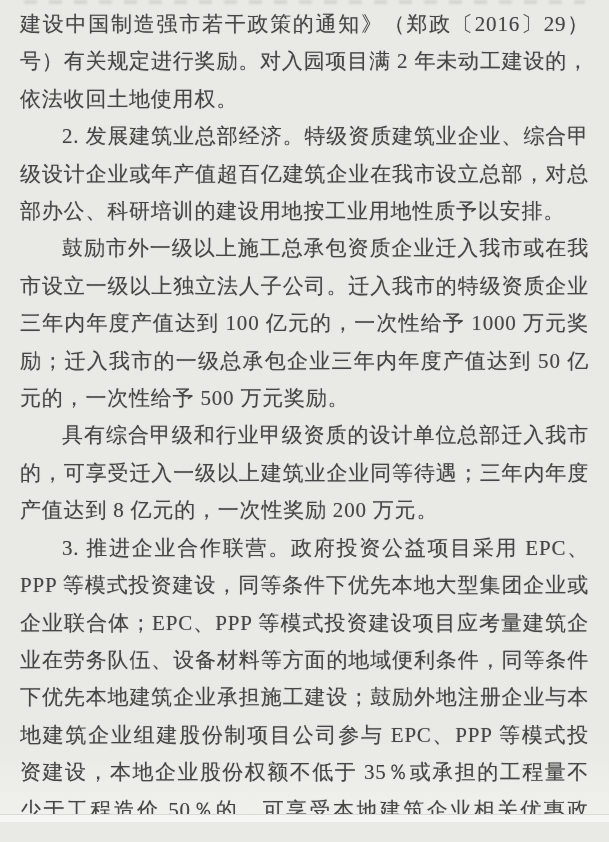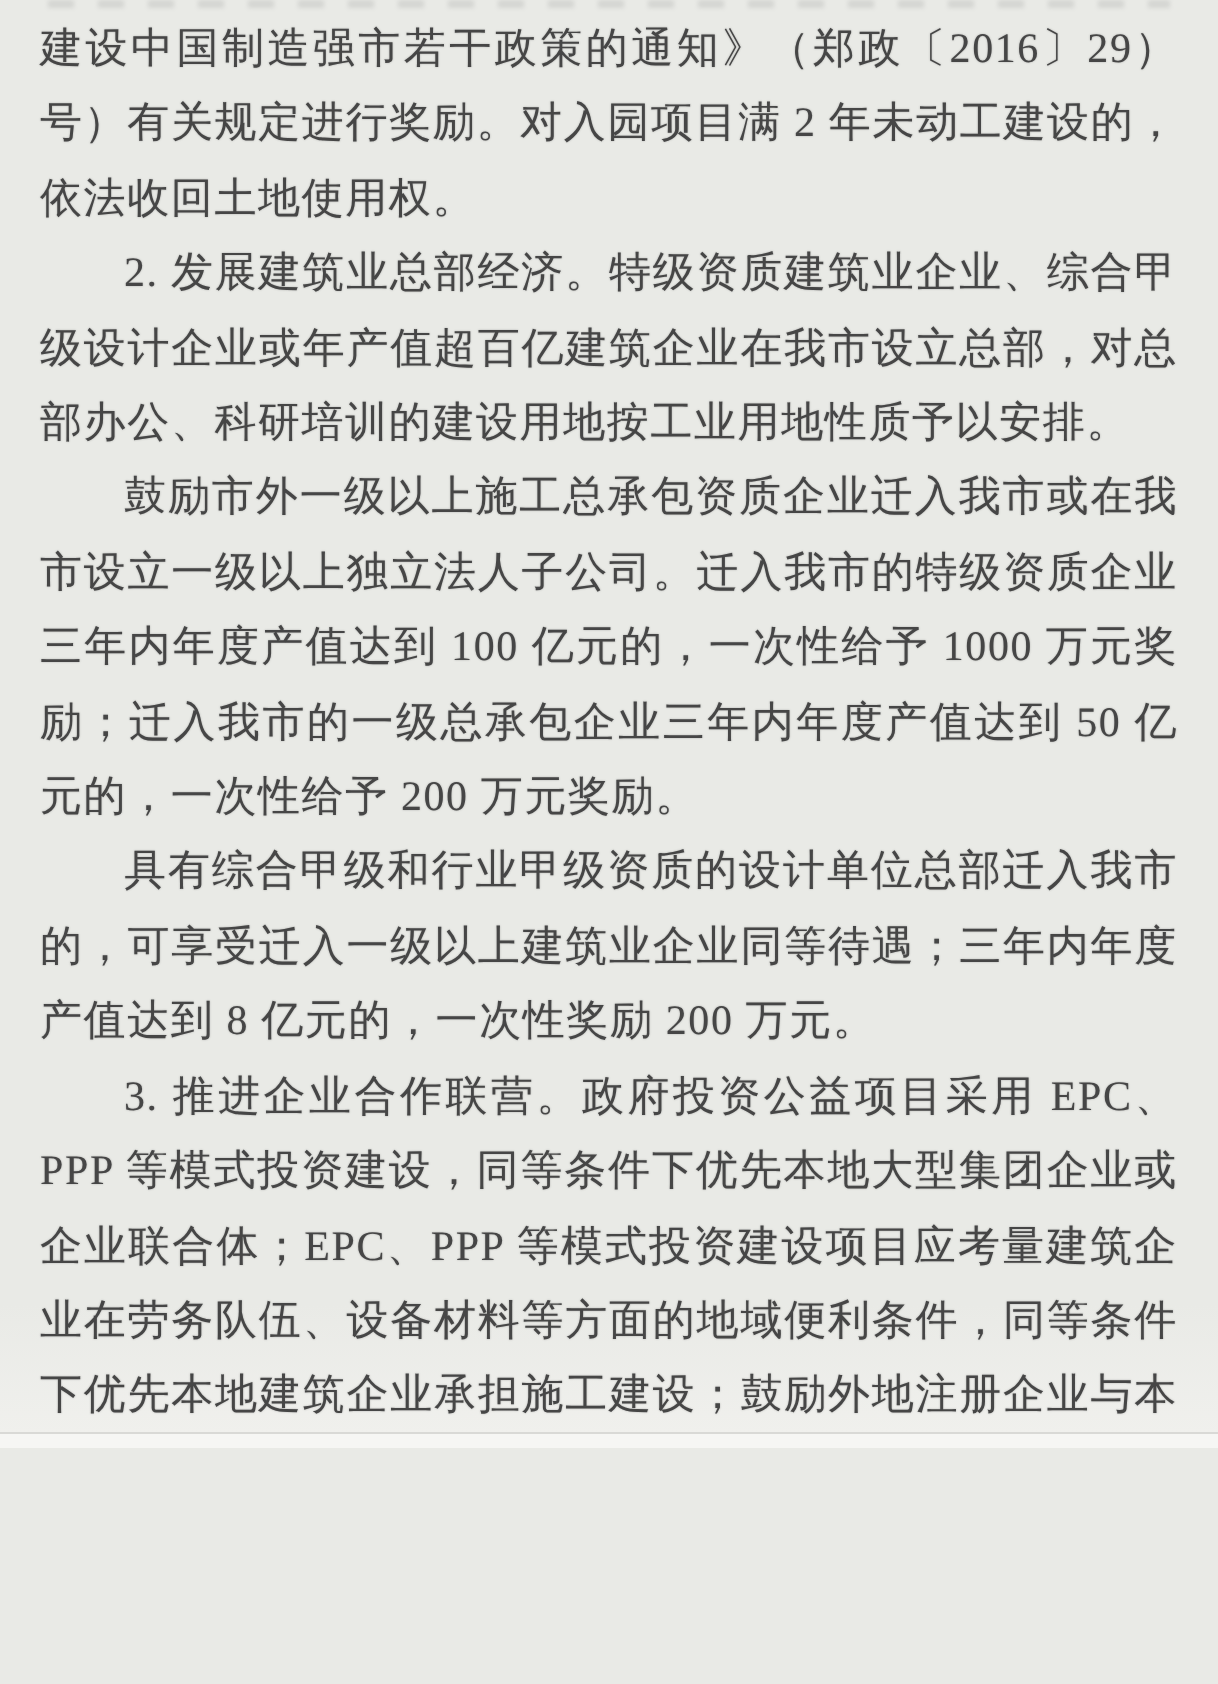--- a/index.html
+++ b/index.html
@@ -14,21 +14,21 @@
     height: 842px;
     overflow: hidden;
   }
   body {
     font-family: "Liberation Serif", "DejaVu Serif", serif;
     background: var(--page-background);
   }
   .page {
     position: relative;
     width: 609px;
-    height: 724px;
+    height: 822px;
     background: linear-gradient(
       to bottom,
       var(--page-background) 0%,
       var(--page-background) 90%,
       #f0f0ed 99%
     );
     overflow: hidden;
   }
   
   .top-ghost {
@@ -77,19 +77,19 @@
 </style>
 </head>
 <body>
 
 <div class="page">
   <div class="top-ghost"></div>
 
   <div class="text-block">
     <p class="para no-indent">建设中国制造强市若干政策的通知》（郑政〔2016〕29）号）有关规定进行奖励。对入园项目满 2 年未动工建设的，依法收回土地使用权。</p>
     <p class="para">2. 发展建筑业总部经济。特级资质建筑业企业、综合甲级设计企业或年产值超百亿建筑企业在我市设立总部，对总部办公、科研培训的建设用地按工业用地性质予以安排。</p>
-    <p class="para">鼓励市外一级以上施工总承包资质企业迁入我市或在我市设立一级以上独立法人子公司。迁入我市的特级资质企业三年内年度产值达到 100 亿元的，一次性给予 1000 万元奖励；迁入我市的一级总承包企业三年内年度产值达到 50 亿元的，一次性给予 200 万元奖励。</p>
+    <p class="para">鼓励市外一级以上施工总承包资质企业迁入我市或在我市设立一级以上独立法人子公司。迁入我市的特级资质企业三年内年度产值达到 100 亿元的，一次性给予 1000 万元奖励；迁入我市的一级总承包企业三年内年度产值达到 50 亿元的，一次性给予 500 万元奖励。</p>
     <p class="para">具有综合甲级和行业甲级资质的设计单位总部迁入我市的，可享受迁入一级以上建筑业企业同等待遇；三年内年度产值达到 8 亿元的，一次性奖励 200 万元。</p>
     <p class="para">3. 推进企业合作联营。政府投资公益项目采用 EPC、PPP 等模式投资建设，同等条件下优先本地大型集团企业或企业联合体；EPC、PPP 等模式投资建设项目应考量建筑企业在劳务队伍、设备材料等方面的地域便利条件，同等条件下优先本地建筑企业承担施工建设；鼓励外地注册企业与本地建筑企业组建股份制项目公司参与 EPC、PPP 等模式投资建设，本地企业股份权额不低于 35％或承担的工程量不少于工程造价 50％的，可享受本地建筑企业相关优惠政策。</p>
   </div>
 
   <div class="bottom-edge"></div>
 </div>
 
 </body></html>

